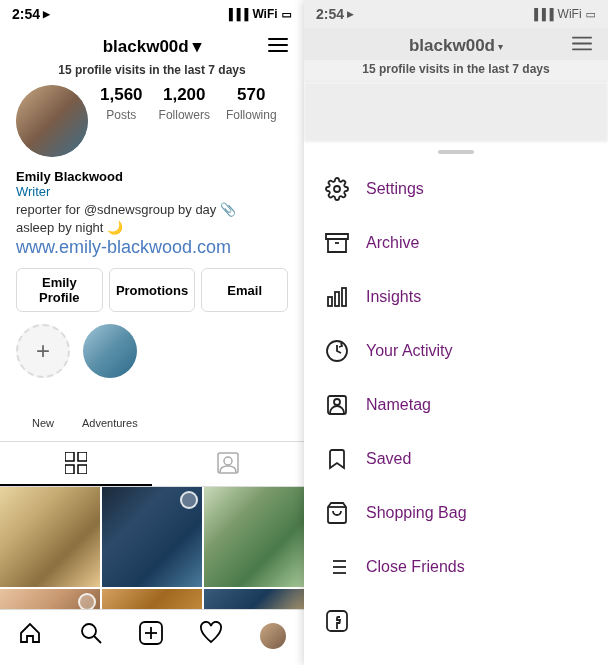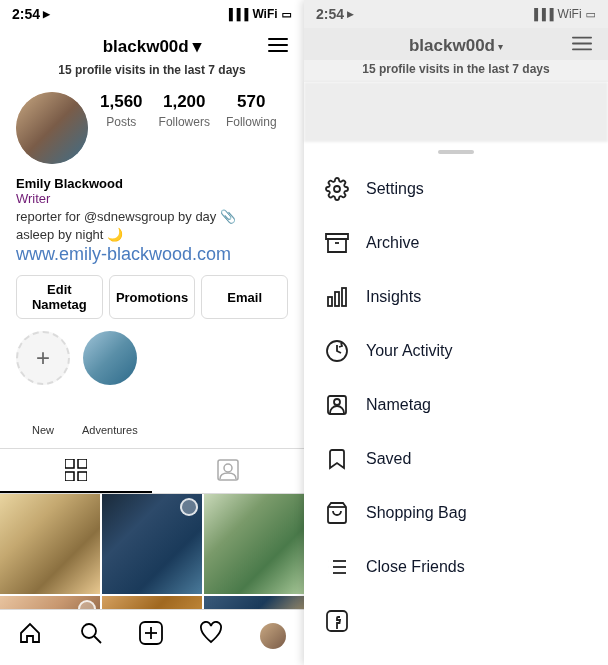--- a/index.html
+++ b/index.html
@@ -60,21 +60,20 @@
       padding: 2px 0 8px;
     }
     .visit-count span { font-weight: 700; }
 
     
     .profile-info {
       display: flex;
       align-items: flex-start;
       padding: 0 16px 12px;
       gap: 12px;
-      margin-top: 7px;
     }
     .avatar-circle {
       width: 72px; height: 72px;
       border-radius: 50%;
       background: linear-gradient(135deg, #e8c4a0 0%, #8b6e5a 50%, #4a7c9e 100%);
       flex-shrink: 0;
       overflow: hidden;
       display: flex; align-items: center; justify-content: center;
     }
     .avatar-img {
@@ -86,21 +85,21 @@
       display: flex; gap: 16px; align-items: flex-start;
       flex: 1;
     }
     .stat-item { text-align: center; }
     .stat-number { font-size: 17px; font-weight: 700; display: block; }
     .stat-label { font-size: 12px; color: #666; }
 
     
     .bio-section { padding: 0 16px 10px; }
     .bio-name { font-size: 13px; font-weight: 700; }
-    .bio-role { font-size: 13px; color: #701a75; }
+    .bio-role { font-size: 13px; color: #0369a1; }
     .bio-text { font-size: 13px; color: #333; line-height: 1.4; margin-top: 2px; }
     .bio-link { font-size: 18px; color: #4a7cbf; }
 
     
     .action-buttons {
       display: flex; gap: 6px; padding: 0 16px 12px;
     }
     .action-btn {
       flex: 1; border: 1px solid #dbdbdb; background: #fff;
       border-radius: 6px; padding: 6px 4px; font-size: 13px; font-weight: 600;
@@ -215,21 +214,21 @@
     .menu-item {
       display: flex; align-items: center; gap: 16px;
       padding: 14px 20px; cursor: pointer;
       border-bottom: none;
     }
     .menu-icon {
       width: 26px; height: 26px; display: flex; align-items: center; justify-content: center;
       flex-shrink: 0;
     }
     .menu-icon svg { width: 24px; height: 24px; }
-    .menu-label { font-size: 16px; color: #0f172a; }
+    .menu-label { font-size: 16px; color: #701a75; }
   </style>
 </head>
 <body>
 
 <div class="left-panel">
 
   <div class="status-bar">
     <div style="display:flex;align-items:center;gap:3px;">
       <span style="font-size:14px;font-weight:700;">2:54</span>
       <span style="font-size:9px;">▶</span>
@@ -280,21 +279,21 @@
   </div>
 
   <div class="bio-section">
     <div class="bio-name">Emily Blackwood</div>
     <div class="bio-role">Writer</div>
     <div class="bio-text">reporter for @sdnewsgroup by day 📎<br>asleep by night 🌙</div>
     <div class="bio-link">www.emily-blackwood.com</div>
   </div>
 
   <div class="action-buttons">
-    <button class="action-btn">Edit Nametag</button>
+    <button class="action-btn">Emily Profile</button>
     <button class="action-btn">Promotions</button>
     <button class="action-btn">Email</button>
   </div>
 
   <div class="highlights-row">
     <div class="highlight-item">
       <div class="highlight-circle">+</div>
       <span class="highlight-label">New</span>
     </div>
     <div class="highlight-item">

